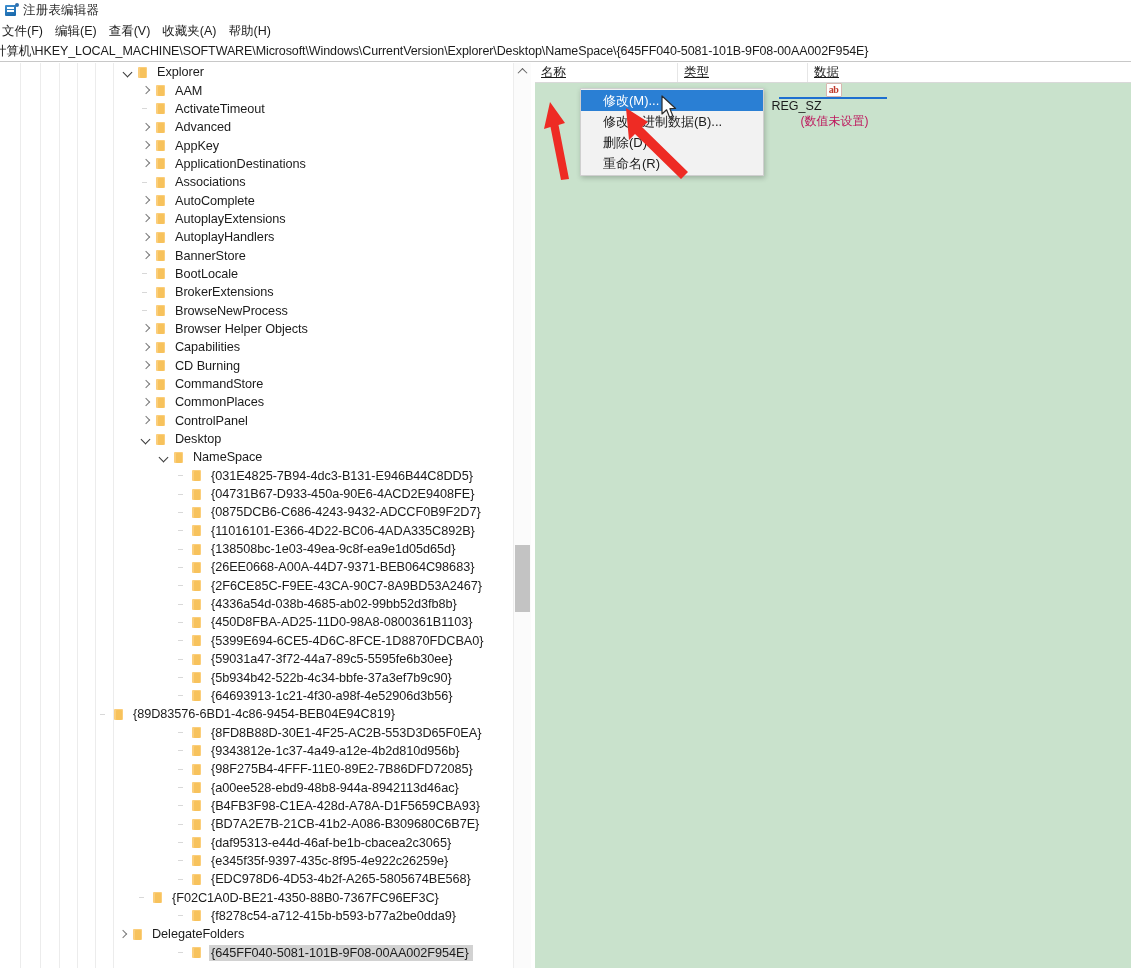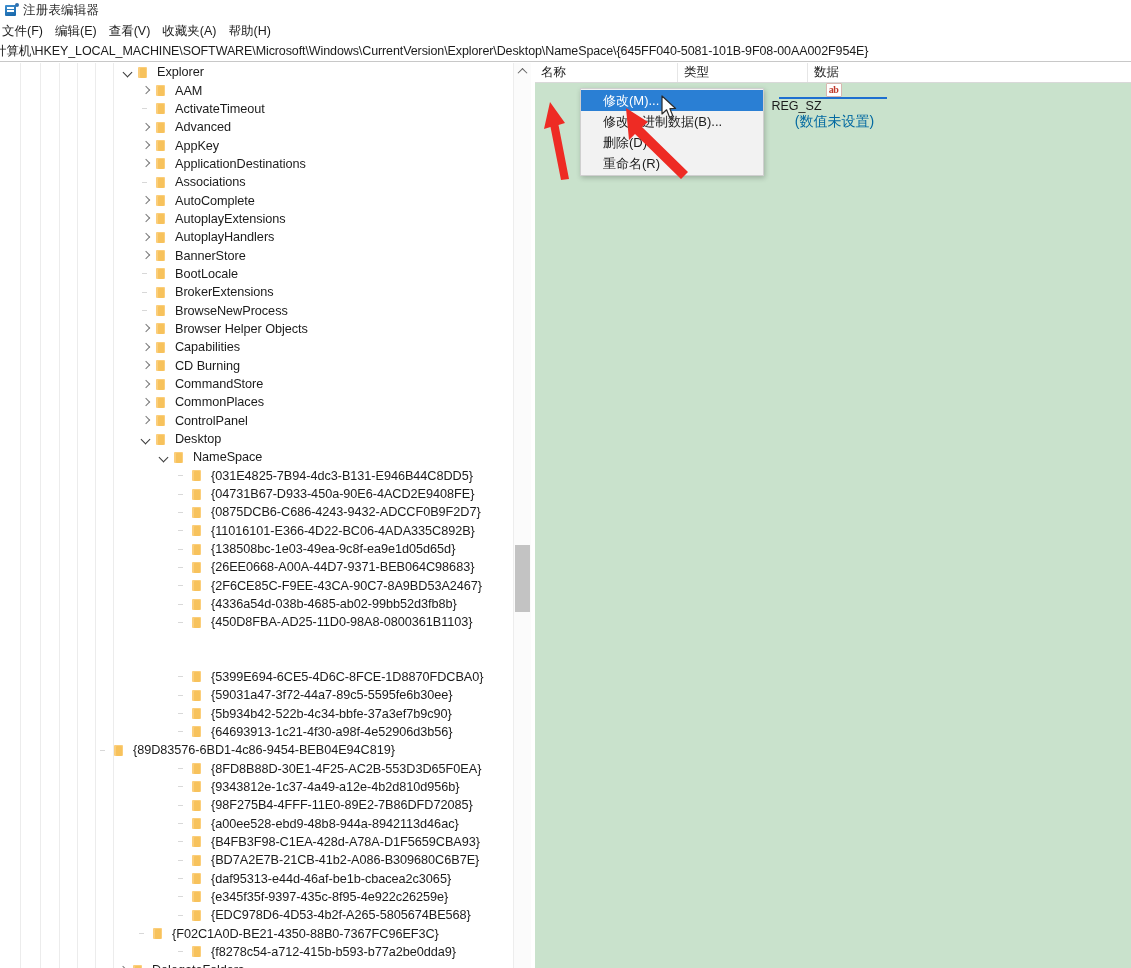--- a/index.html
+++ b/index.html
@@ -238,20 +238,21 @@
   }
   #list-header {
     position: absolute;
     left: 0; top: 0;
     width: 596px; height: 20px;
     background: #ffffff;
     border-bottom: 1px solid #d9d9d9;
     box-sizing: border-box;
     display: flex;
     align-items: center;
+    text-decoration: underline;
   }
   .col-head {
     font-size: 12.5px;
     color: #1b1b1b;
     height: 100%;
     display: flex;
     align-items: center;
     padding-left: 6px;
     box-sizing: border-box;
     border-right: 1px solid #e6e6e6;
@@ -305,22 +306,22 @@
   }
   .v-type {
     font-size: 12.5px;
     color: #1b1b1b;
     width: 135px;
     padding-left: 6px;
     box-sizing: border-box;
     white-space: nowrap;
   }
   .v-data {
-    font-size: 14px;
-    color: #0369a1;
+    font-size: 12px;
+    color: #be185d;
     white-space: nowrap;
     padding-left: 3px;
   }
 
   
   #context-menu {
     position: absolute;
     left: 580px; top: 88px;
     width: 182px;
     background: #f2f2f2;
@@ -632,21 +633,21 @@
           <span class="label">{4336a54d-038b-4685-ab02-99bb52d3fb8b}</span>
         </div>
         <div class="tree-row" style="padding-left: 159px;">
           <span class="twisty leaf"></span>
           <span class="folder">
             <span class="back"></span>
             <span class="front"></span>
           </span>
           <span class="label">{450D8FBA-AD25-11D0-98A8-0800361B1103}</span>
         </div>
-        <div class="tree-row" style="padding-left: 159px; margin-top: 36px;">
+        <div class="tree-row" style="padding-left: 159px;">
           <span class="twisty leaf"></span>
           <span class="folder">
             <span class="back"></span>
             <span class="front"></span>
           </span>
           <span class="label">{5399E694-6CE5-4D6C-8FCE-1D8870FDCBA0}</span>
         </div>
         <div class="tree-row" style="padding-left: 159px;">
           <span class="twisty leaf"></span>
           <span class="folder">

